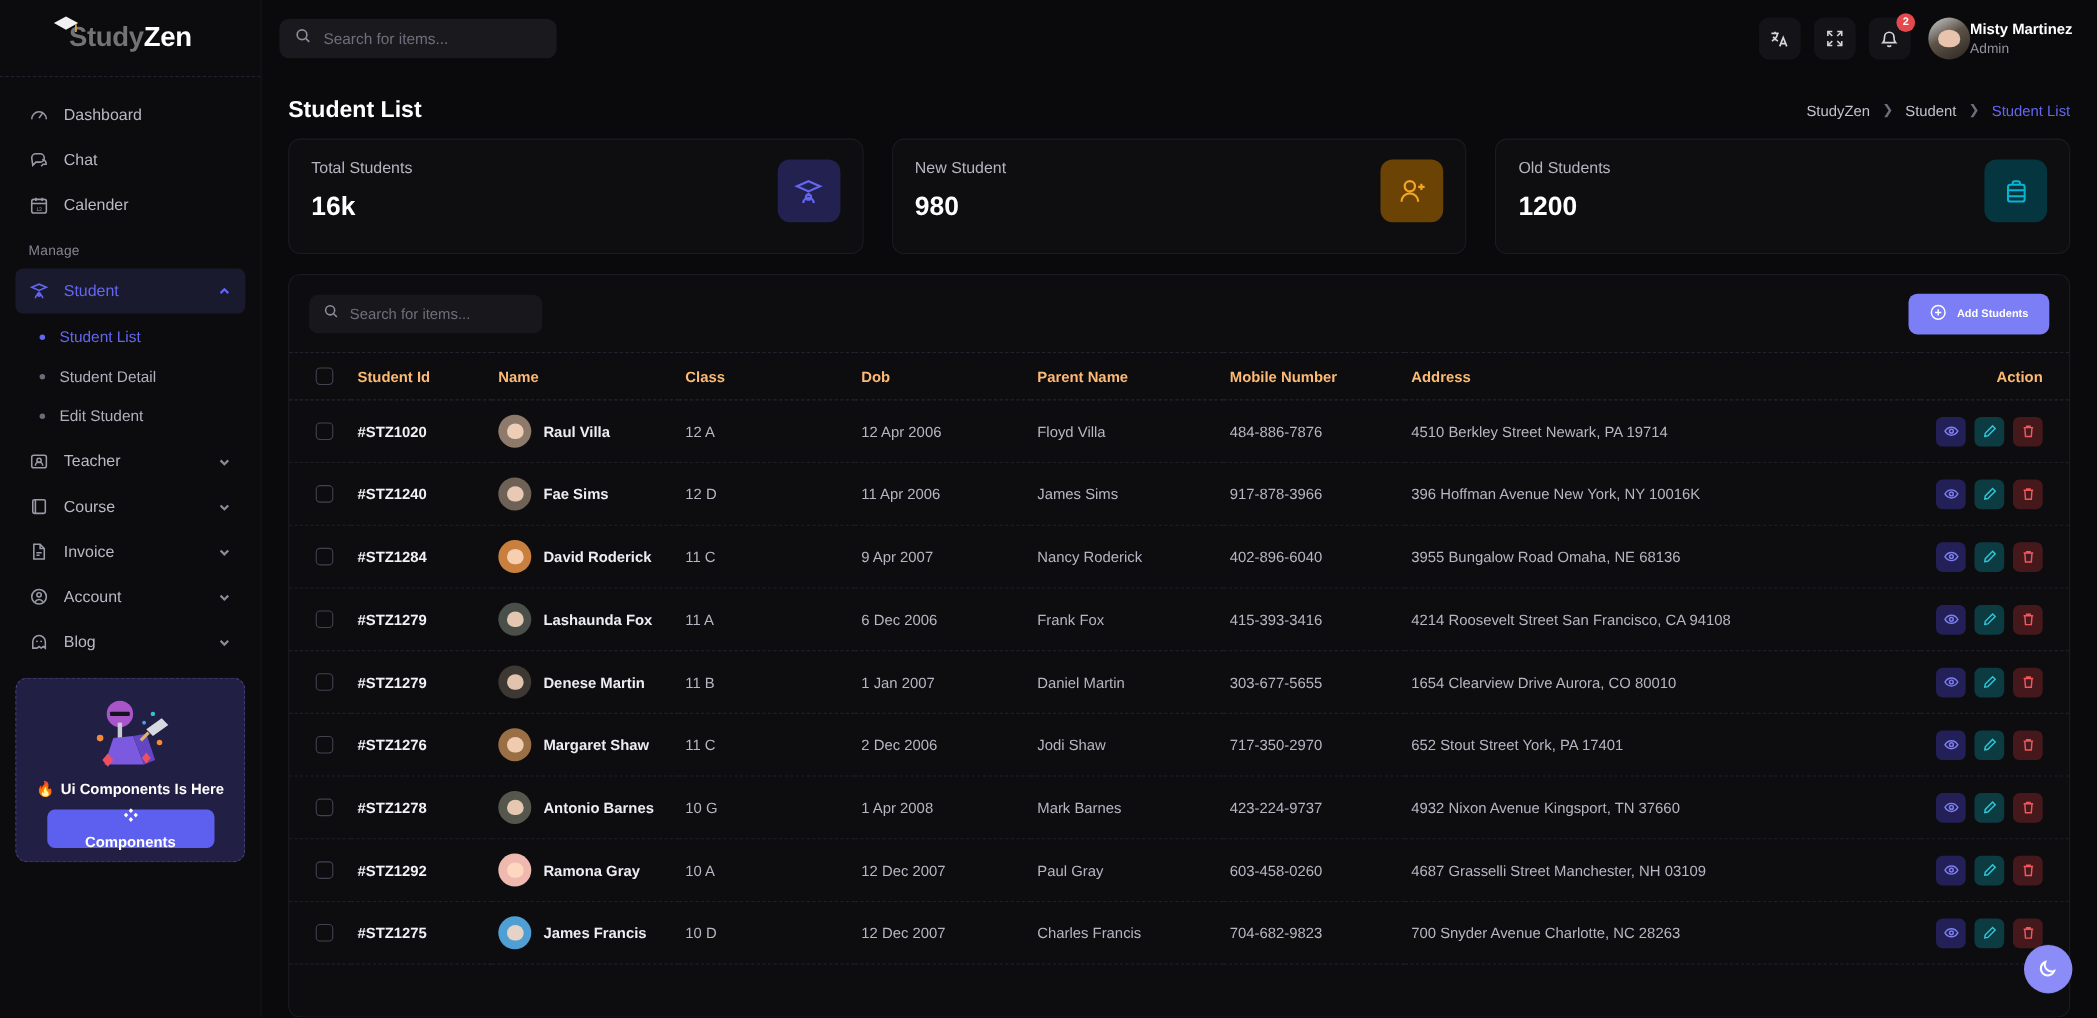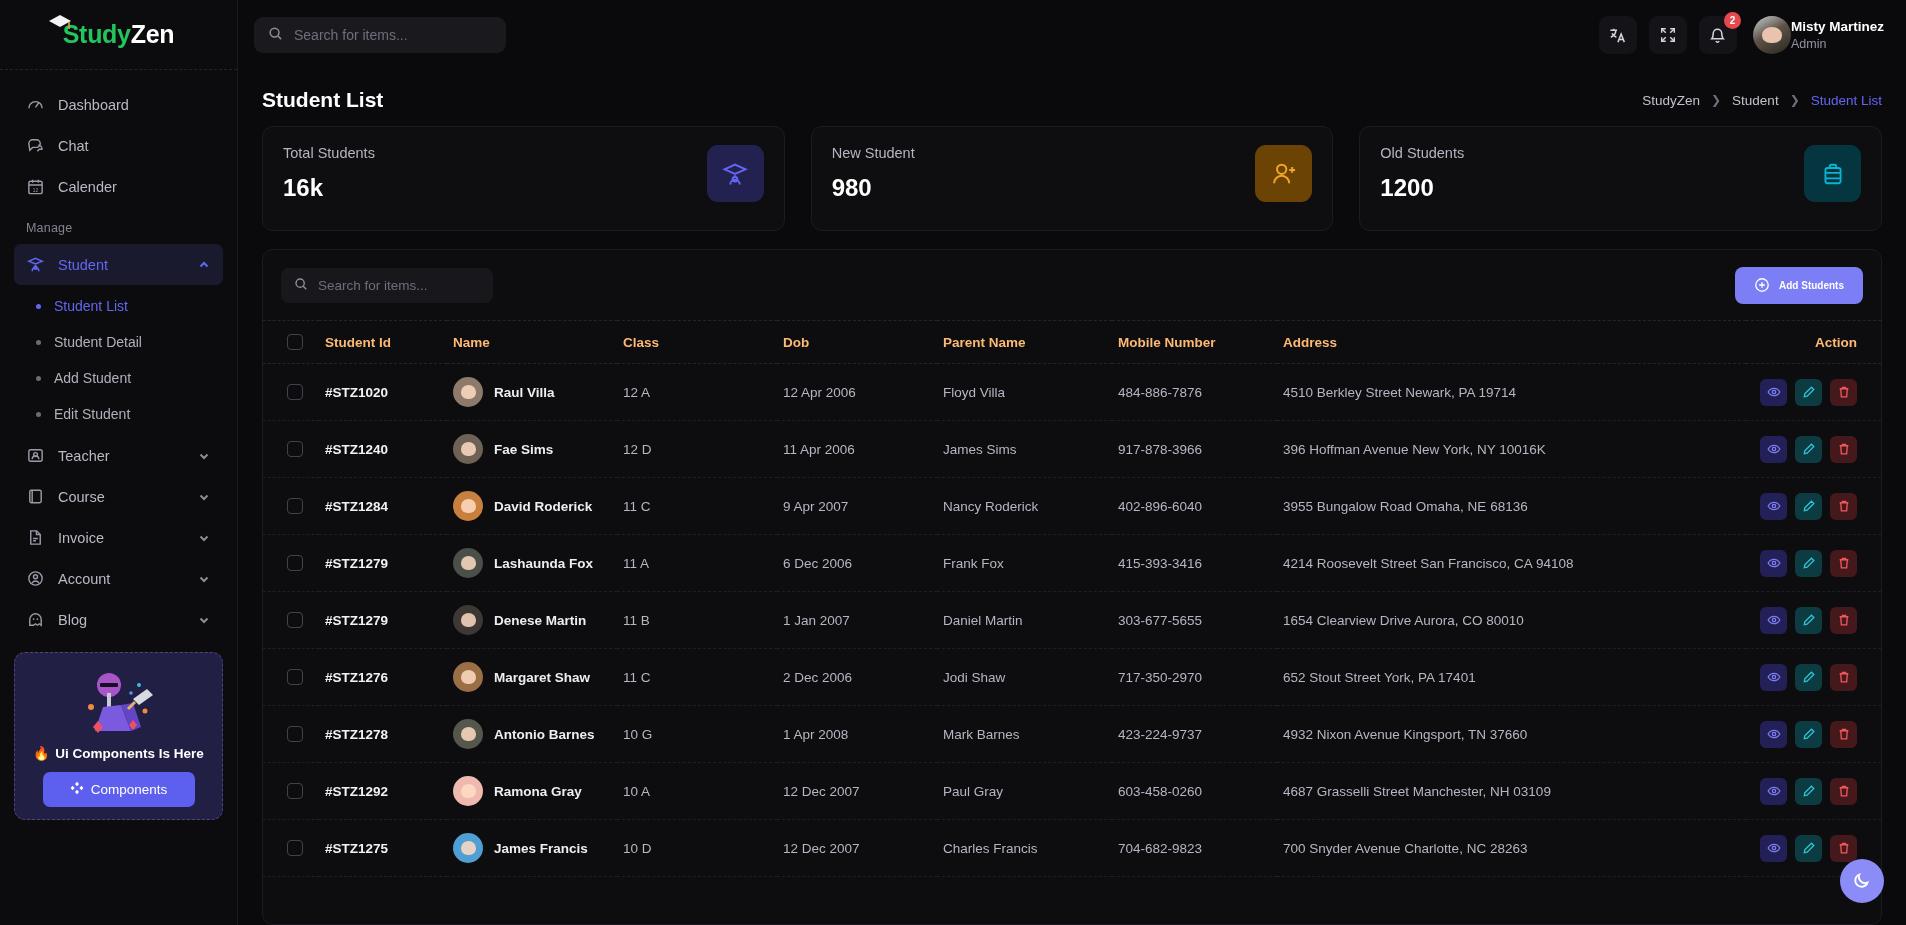--- a/index.html
+++ b/index.html
@@ -20,21 +20,21 @@
     display: flex; flex-direction: column;
     overflow: hidden;
   }
   .logo-wrap {
     height: 70px; display: flex; align-items: center; justify-content: center;
     border-bottom: 1px dashed #232330;
   }
   .logo { display: flex; align-items: flex-end; position: relative; }
   .logo-cap { position: absolute; left: -16px; top: -8px; }
   .logo-text { font-size: 25px; font-weight: 700; letter-spacing: -0.3px; }
-  .logo-a { color: #22c55e; }
+  .logo-a { color: #737373; }
   .logo-b { color: #ffffff; }
 
   .nav { padding: 14px 0 0 0; flex: 1; overflow: hidden; }
   .nav-item {
     display: flex; align-items: center; gap: 13px;
     height: 41px; margin: 0 14px; padding: 0 12px;
     border-radius: 7px; cursor: pointer;
     color: #b9b9c4; font-size: 14.5px;
   }
   .nav-item.active {
@@ -66,23 +66,24 @@
   }
   .promo-art { height: 72px; display:flex; align-items:center; justify-content:center; }
   .promo-title {
     font-size: 13.5px; font-weight: 700; color: #ffffff;
     margin-top: 6px; display: flex; align-items: center; justify-content: center; gap: 5px;
     white-space: nowrap;
   }
   .promo-btn {
     margin: 11px auto 0 auto; background: #5d5fef; color: #fff;
     border: none; border-radius: 7px; height: 35px; width: 152px;
-    font-size: 13.5px; font-weight: 400; cursor: pointer;
+    font-size: 13.5px; font-weight: 700; cursor: pointer;
     display: flex; align-items: center; justify-content: center; gap: 7px;
     font-family: "Liberation Sans", sans-serif;
+    flex-direction: column;
   }
 
   
   .main { flex: 1; display: flex; flex-direction: column; overflow: hidden; background: #0a0a0c; }
   .topbar {
     height: 70px; min-height: 70px; display: flex; align-items: center;
     padding: 0 22px 0 16px; background: #0a0a0c;
   }
   .topsearch {
     display: flex; align-items: center; gap: 11px;
@@ -295,24 +296,20 @@
       </div>
 
       <div class="submenu">
         <div class="sub-item active">
           <span class="dot"></span>
           <span>Student List</span>
         </div>
         <div class="sub-item">
           <span class="dot"></span>
           <span>Student Detail</span>
-        </div>
-        <div class="sub-item">
-          <span class="dot"></span>
-          <span>Add Student</span>
         </div>
         <div class="sub-item">
           <span class="dot"></span>
           <span>Edit Student</span>
         </div>
       </div>
 
       <div class="nav-item">
         <span class="nav-ico">
           <svg width="19" height="19" viewBox="0 0 20 20">

